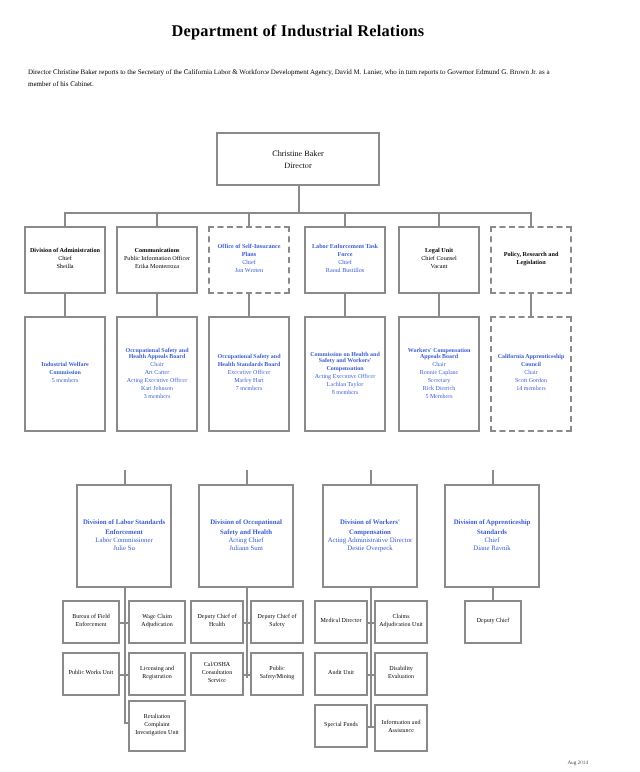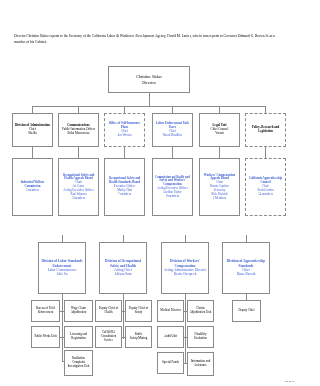--- a/index.html
+++ b/index.html
@@ -91,20 +91,21 @@
     right: 4px; bottom: 3px;
     font-size: 2.6px;
     color: #555;
   }
 </style>
 </head>
 <body>
 
 <div id="chart-root">
 
+  <div class="page-title">Department of Industrial Relations</div>
   <div class="intro-text">Director Christine Baker reports to the Secretary of the California Labor &amp; Workforce Development Agency, David M. Lanier, who in turn reports to Governor Edmund G. Brown Jr. as a member of his Cabinet.</div>
 
   <div class="node tier-root" style="left:108px; top:66px; width:82px; height:27px;">
     <span class="ln ttl">Christine Baker</span>
     <span class="ln sub">Director</span>
   </div>
 
   <div class="ln-v" style="left:148.7px; top:93px; height:13px;"></div>
 
   <div class="ln-h" style="left:32px; top:106px; width:233px;"></div>

